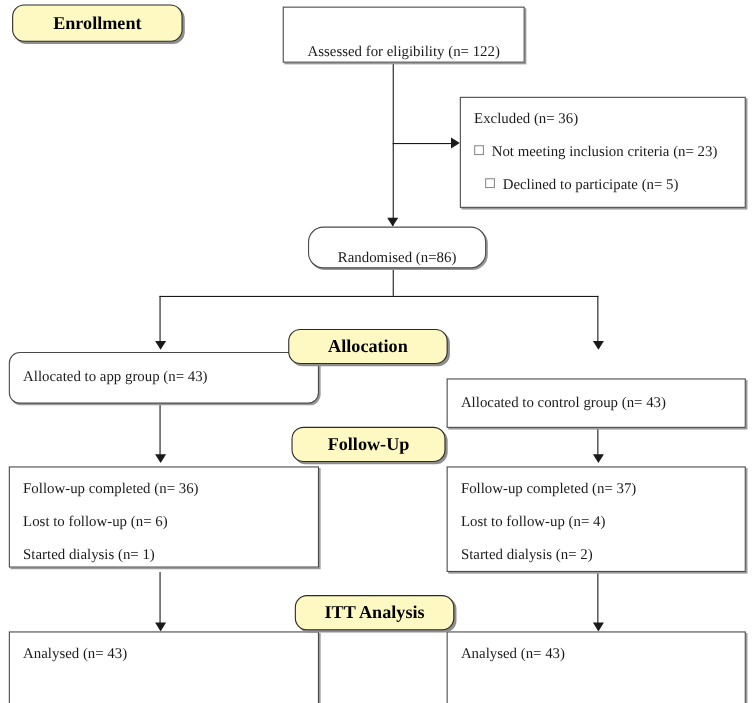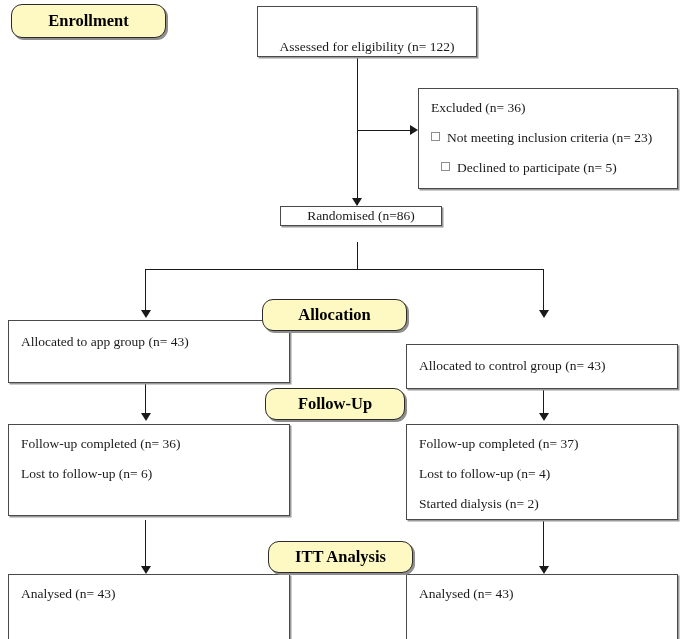--- a/index.html
+++ b/index.html
@@ -125,50 +125,51 @@
       <span>Not meeting inclusion criteria (n= 23)</span>
     </div>
     <div class="txt bullet-row">
       <span class="bullet-box indent"></span>
       <span>Declined to participate (n= 5)</span>
     </div>
   </div>
 
   <div class="arrow-down" style="left:351.5px; top:198px;"></div>
 
-  <div class="node center-text" style="left:280px; top:206px; width:162px; height:20px;">
+  <div class="node center-text" style="left:280px; top:206px; width:162px; height:38px;border-radius:14px;">
     <span class="txt">Randomised (n=86)</span>
   </div>
 
   <div class="line vline" style="left:356.5px; top:242px; height:27px;"></div>
   <div class="line hline" style="left:145px; top:268.5px; width:399px;"></div>
   <div class="line vline" style="left:145px; top:269px; height:47px;"></div>
   <div class="line vline" style="left:543px; top:269px; height:47px;"></div>
   <div class="arrow-down" style="left:140.5px; top:310px;"></div>
   <div class="arrow-down" style="left:538.5px; top:310px;"></div>
 
   <div class="badge" style="left:262px; top:299px; width:145px; height:32px;">Allocation</div>
 
-  <div class="node left-text" style="left:8px; top:320px; width:282px; height:63px; padding-top:13px;">
+  <div class="node left-text" style="left:8px; top:320px; width:282px; height:47px; padding-top:13px;border-radius:10px;">
     <div class="txt">Allocated to app group (n= 43)</div>
   </div>
   <div class="node left-text" style="left:406px; top:320px; width:272px; height:45px; padding-top:13px;margin-top:24px;">
     <div class="txt">Allocated to control group (n= 43)</div>
   </div>
 
   <div class="line vline" style="left:145px; top:365px; height:51px;"></div>
   <div class="arrow-down" style="left:140.5px; top:413px;"></div>
   <div class="line vline" style="left:543px; top:365px; height:51px;"></div>
   <div class="arrow-down" style="left:538.5px; top:413px;"></div>
 
   <div class="badge" style="left:265px; top:388px; width:140px; height:32px;">Follow-Up</div>
 
   <div class="node left-text" style="left:8px; top:424px; width:282px; height:92px;">
     <div class="txt">Follow-up completed (n= 36)</div>
     <div class="txt">Lost to follow-up (n= 6)</div>
+    <div class="txt">Started dialysis (n= 1)</div>
   </div>
   <div class="node left-text" style="left:406px; top:424px; width:272px; height:96px;">
     <div class="txt">Follow-up completed (n= 37)</div>
     <div class="txt">Lost to follow-up (n= 4)</div>
     <div class="txt">Started dialysis (n= 2)</div>
   </div>
 
   <div class="line vline" style="left:145px; top:520px; height:49px;"></div>
   <div class="arrow-down" style="left:140.5px; top:566px;"></div>
   <div class="line vline" style="left:543px; top:520px; height:49px;"></div>

